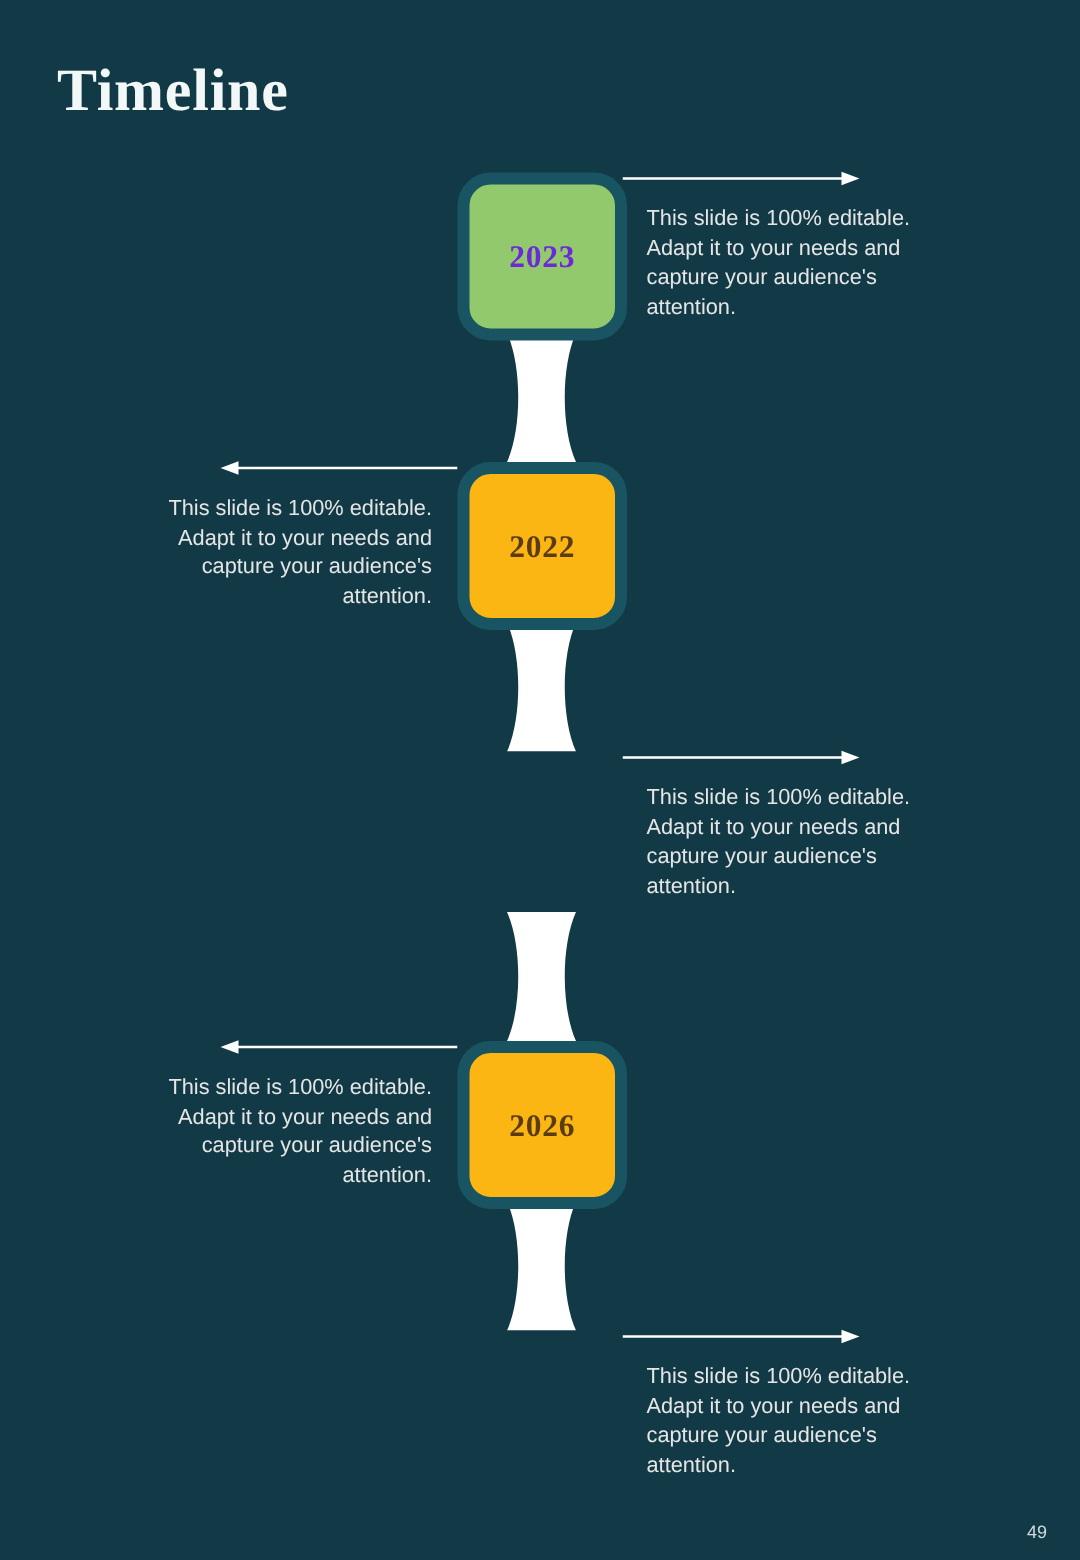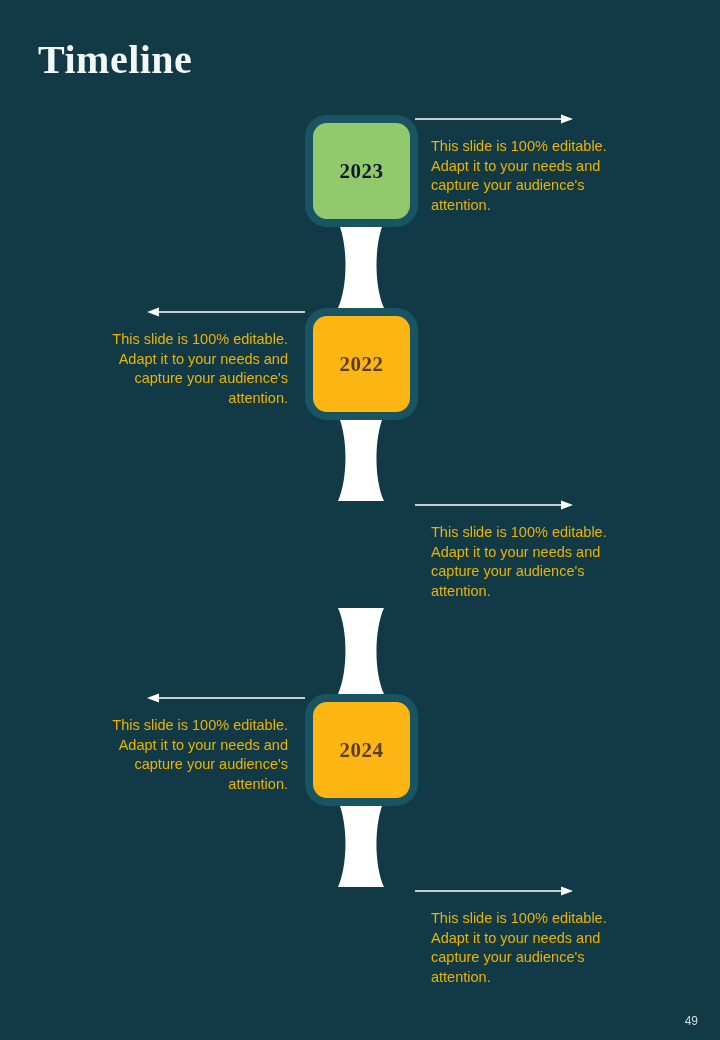--- a/index.html
+++ b/index.html
@@ -60,21 +60,21 @@
     justify-content: center;
     z-index: 3;
   }
   .node-green { background: #92c96d; }
   .node-orange { background: #fcb614; }
 
   .node-year {
     font-family: "Liberation Serif", "DejaVu Serif", serif;
     font-weight: bold;
     font-size: 21px;
-    color: #0f172a;
+    color: #6d28d9;
     letter-spacing: 0.5px;
   }
   .node-orange .node-year { color: #5a3c10; text-align: center; }
 
   
   .connector {
     position: absolute;
     left: 338px;
     width: 46px;
     height: 86px;
@@ -89,21 +89,21 @@
     z-index: 2;
   }
   .arrow svg { display: block; }
 
   
   .desc {
     position: absolute;
     font-family: "Liberation Sans", sans-serif;
     font-size: 14.5px;
     line-height: 19.5px;
-    color: #eab308;
+    color: #e5e5e5;
     width: 200px;
     z-index: 2;
   }
   .desc-right {
     left: 431px;
     text-align: left;
   }
   .desc-left {
     left: 88px;
     text-align: right;
@@ -175,21 +175,21 @@
   </div>
 
   <div class="connector" style="top:608px;">
     <svg width="46" height="86" viewBox="0 0 46 86">
       <path d="M0,0 H46 C36,22 36,64 46,86 H0 C10,64 10,22 0,0 Z" fill="#ffffff"></path>
     </svg>
   </div>
 
   <div class="timeline-row" style="top:694px;">
     <div class="node node-orange">
-      <span class="node-year">2024</span>
+      <span class="node-year">2026</span>
     </div>
     <div class="arrow" style="left:145px; top:-3px; width:160px;">
       <svg width="160" height="14" viewBox="0 0 160 14">
         <line x1="10" y1="7" x2="160" y2="7" stroke="#ffffff" stroke-width="1.6"></line>
         <polygon points="14,2.5 2,7 14,11.5" fill="#ffffff"></polygon>
       </svg>
     </div>
     <div class="desc desc-left" style="top:22px;">This slide is 100% editable. Adapt it to your needs and capture your audience's attention.</div>
   </div>
 

